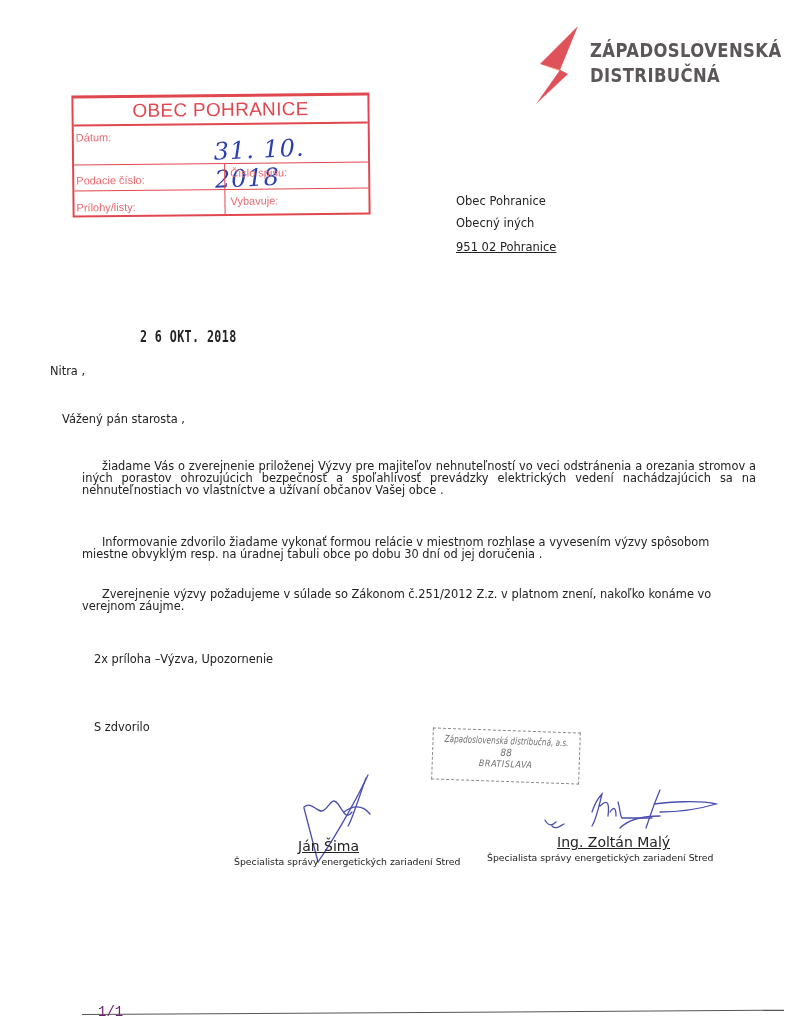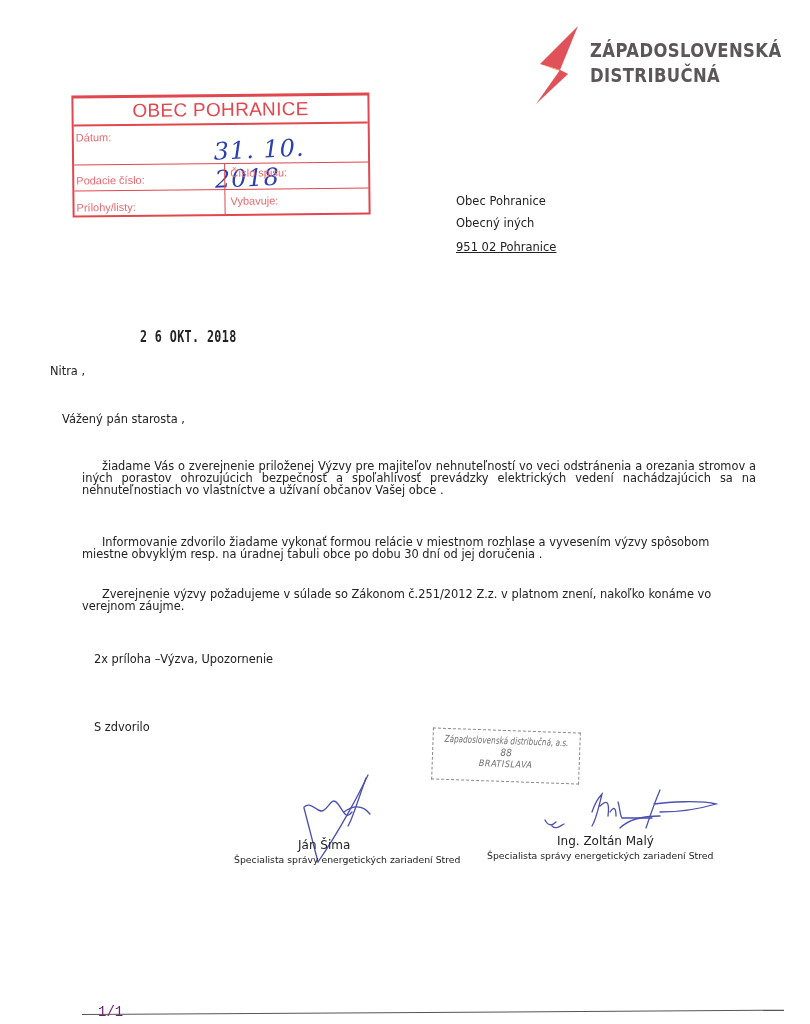--- a/index.html
+++ b/index.html
@@ -49,21 +49,21 @@
   .co-stamp { left:432px; top:730px; width:146px; height:50px; border:1px dashed #8a8a8a;
               transform:rotate(2deg); color:#6f6f6f; text-align:center; font-style:italic;
               font-family:"DejaVu Sans Condensed", "DejaVu Sans", sans-serif; }
   .co-stamp .l1 { font-size:9.5px; margin-top:4px; transform:scaleX(0.85); white-space:nowrap; }
   .co-stamp .l2 { font-size:10px; margin-top:1px; }
   .co-stamp .l3 { font-size:9px; margin-top:1px; letter-spacing:0.5px; }
 
   .sig-svg { left:0; top:0; width:810px; height:1024px; pointer-events:none; }
 
   .signer { font-family:"DejaVu Sans", sans-serif; color:#222; }
-  .signer .name { font-size:12px; }
+  .signer .name { font-size:14px;text-decoration:underline; }
   .signer .role { font-size:9.3px; margin-top:2px; white-space:nowrap;text-align:center; }
   .signer1 { left:234px; top:838px; }
   .signer1 .name { margin-left:64px; }
   .signer2 { left:487px; top:834px; }
   .signer2 .name { margin-left:70px; }
 
   
   .page-num { left:80px; top:1004px; font-family:Liberation Mono, monospace; font-size:14px; color:#701a75;margin-left:18px; }
   .footer-line { left:82px; top:1014px; width:702px; height:0; border-top:1.6px solid #555; transform:rotate(-0.35deg); transform-origin:left top; }
 </style>

